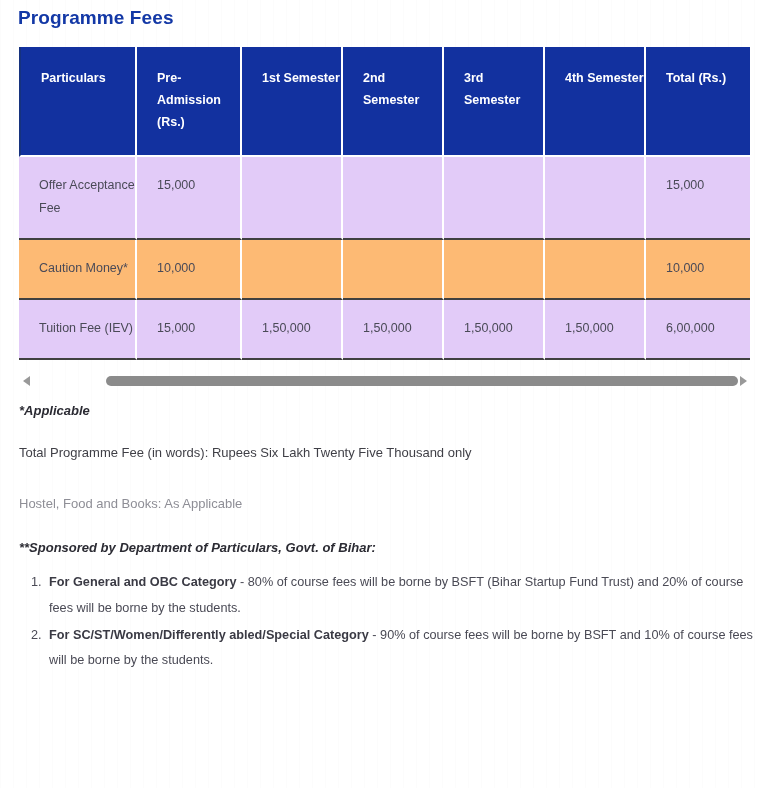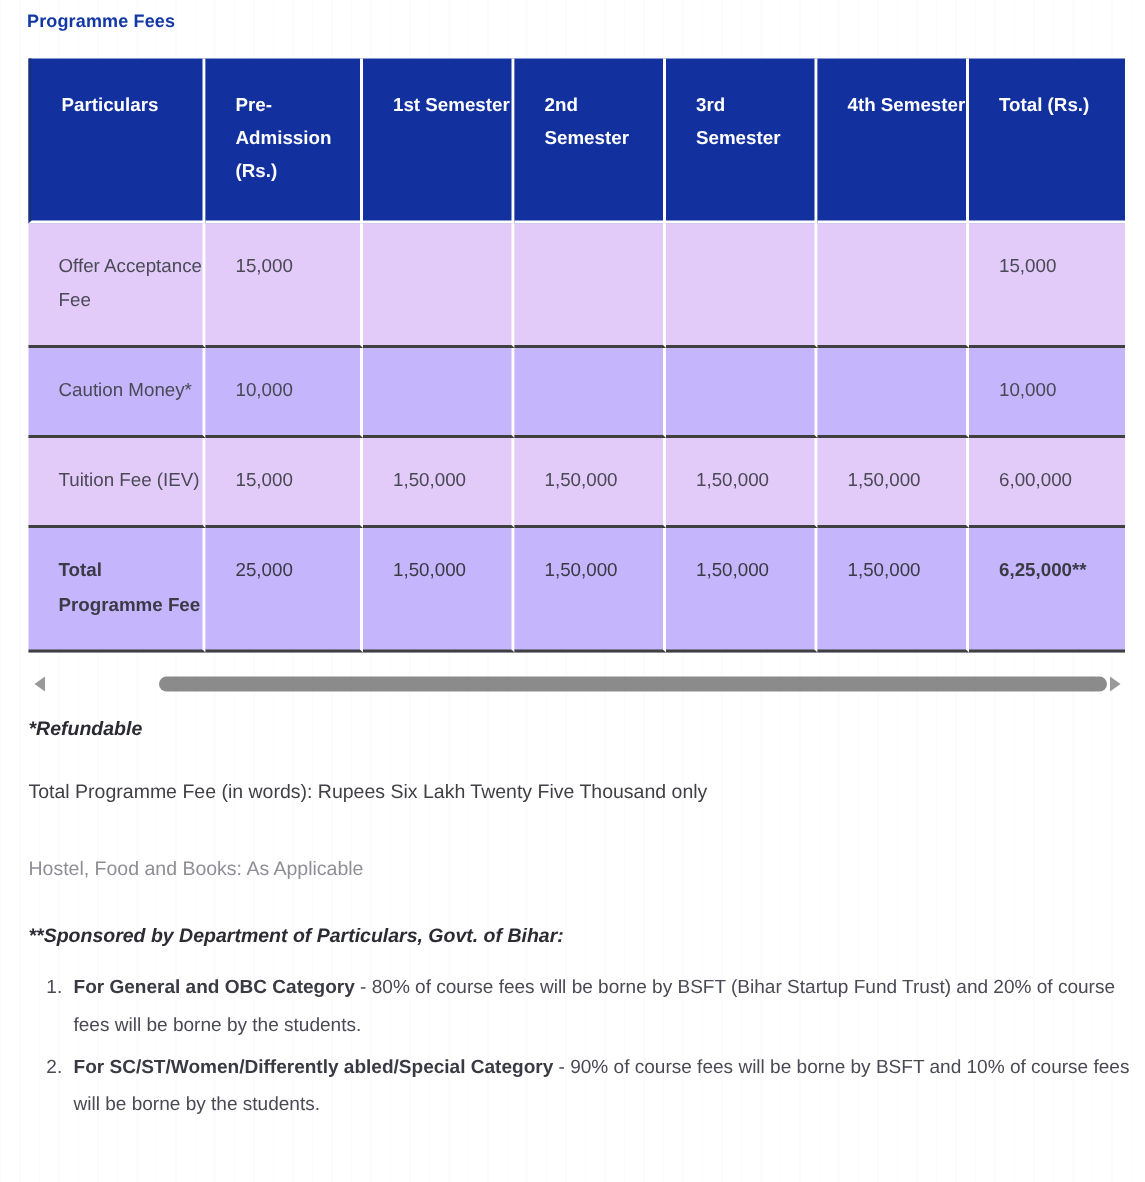--- a/index.html
+++ b/index.html
@@ -29,21 +29,21 @@
     );
     z-index: 0;
   }
   .page {
     position: relative;
     z-index: 1;
     padding: 0;
   }
 
   .page-title {
-    font-size: 12px;
+    font-size: 19px;
     font-weight: bold;
     color: #1338a6;
     margin: 7px 0 0 18px;
     letter-spacing: 0.1px;
   }
 
   .table-wrap {
     margin: 18px 0 0 19px;
     width: 594px;
     position: relative;
@@ -83,21 +83,21 @@
     vertical-align: top;
     padding: 17px 0 17px 20px;
     line-height: 1.9;
     border-right: 2px solid #ffffff;
     border-bottom: 2px solid #404040;
     box-sizing: border-box;
   }
   table.fees tbody td:last-child { border-right: none; }
 
   table.fees tbody tr.shade-dark td { background: #e2cbf8; }
-  table.fees tbody tr.shade-light td { background: #c4b5fd; }
+  table.fees tbody tr.shade-light td { background: #fdba74; }
 
   table.fees tbody tr.total-row td { font-weight: bold; color: #3b3b46; }
   table.fees tbody tr.total-row td.numeric { font-weight: normal; }
   table.fees tbody tr.total-row td.grand { font-weight: bold; }
 
   
   col.c0 { width: 118px; }
   col.c1 { width: 105px; }
   col.c2 { width: 101px; }
   col.c3 { width: 101px; }
@@ -237,47 +237,38 @@
         </tr>
         <tr class="shade-dark">
           <td>Tuition Fee (IEV)</td>
           <td>15,000</td>
           <td>1,50,000</td>
           <td>1,50,000</td>
           <td>1,50,000</td>
           <td>1,50,000</td>
           <td>6,00,000</td>
         </tr>
-        <tr class="shade-light total-row">
-          <td>Total Programme Fee</td>
-          <td class="numeric">25,000</td>
-          <td class="numeric">1,50,000</td>
-          <td class="numeric">1,50,000</td>
-          <td class="numeric">1,50,000</td>
-          <td class="numeric">1,50,000</td>
-          <td class="grand">6,25,000**</td>
-        </tr>
       </tbody>
     </table>
   </div>
 
   <div class="scrollbar">
     <div class="sb-arrow left">
         <span class="tri"></span>
       </div>
     <div class="sb-track">
       <div class="sb-thumb"></div>
     </div>
     <div class="sb-arrow right">
         <span class="tri"></span>
       </div>
   </div>
 
   <div class="notes">
-    <p class="note refundable">*Refundable</p>
+    <p class="note refundable">*Applicable</p>
     <p class="note words">Total Programme Fee (in words): Rupees Six Lakh Twenty Five Thousand only</p>
     <p class="note hostel">Hostel, Food and Books: As Applicable</p>
     <p class="note sponsored">**Sponsored by Department of Particulars, Govt. of Bihar:</p>
   </div>
 
   <ol class="category-list">
     <li>
       <span class="bold-lead">For General and OBC Category</span><span> - 80% of course fees will be borne by BSFT (Bihar Startup Fund Trust) and 20% of course fees will be borne by the students.</span>
     </li>
     <li>

